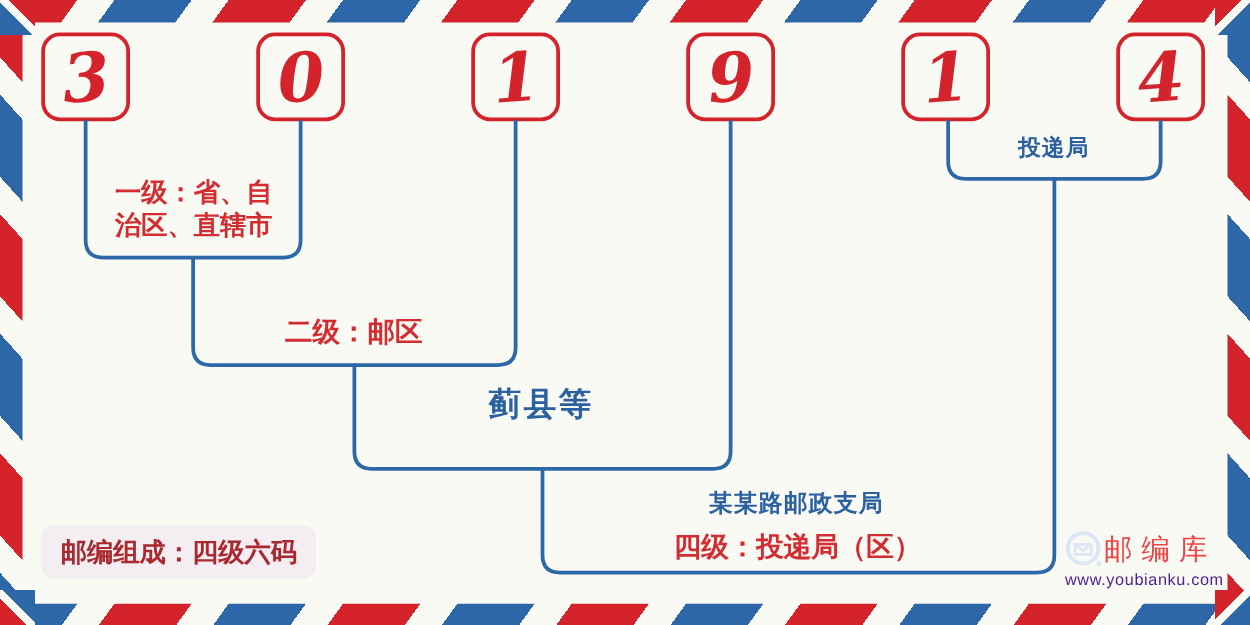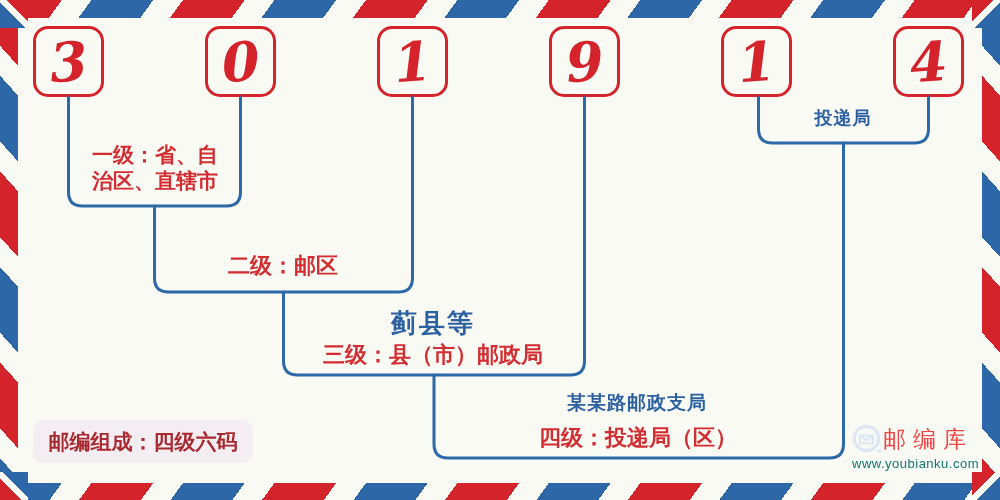--- a/index.html
+++ b/index.html
@@ -53,21 +53,21 @@
   .note-pill{
     position:absolute;left:33px;top:420px;width:220px;height:43px;
     background:#f4eef2;border-radius:10px;
     display:flex;align-items:center;justify-content:center;text-align:right;
   }
   .note-pill span{color:#a8292f;font-weight:bold;font-size:21px;white-space:nowrap;}
   
   .watermark{position:absolute;left:852px;top:424px;width:130px;color:#dce6f4;}
   .wm-row{display:flex;align-items:center;}
   .wm-brand{font-size:23px;letter-spacing:7px;margin-left:0;color:#ef4444;white-space:nowrap;}
-  .wm-url{font-size:13px;letter-spacing:0.5px;color:#0f766e;margin-top:1px;white-space:nowrap;}
+  .wm-url{font-size:13px;letter-spacing:0.5px;color:#4c1d95;margin-top:1px;white-space:nowrap;}
 </style>
 </head>
 <body>
 
 <div class="stage">
 
   <div class="b-top"></div>
   <div class="b-bottom"></div>
   <div class="b-left"></div>
   <div class="b-right"></div>
@@ -102,21 +102,20 @@
     <path d="M434 375 V444 Q434 458 448 458 H829.5 Q843.5 458 843.5 444 V143"></path>
     <path d="M758.5 97 V129 Q758.5 143 772.5 143 H914.5 Q928.5 143 928.5 129 V97"></path>
   </svg>
 
   <div class="lbl leveldesc lbl-l1desc">
     <span>一级：省、自</span><br>
     <span>治区、直辖市</span>
   </div>
   <div class="lbl leveldesc lbl-l2desc">二级：邮区</div>
   <div class="lbl place lbl-jixian">蓟县等</div>
-  <div class="lbl leveldesc lbl-l3desc">三级：县（市）邮政局</div>
   <div class="lbl place lbl-branch">某某路邮政支局</div>
   <div class="lbl leveldesc lbl-l4desc">四级：投递局（区）</div>
   <div class="lbl place lbl-delivery">投递局</div>
 
   <div class="note-pill">
     <span>邮编组成：四级六码</span>
   </div>
 
   <div class="watermark">
     <div class="wm-row">

